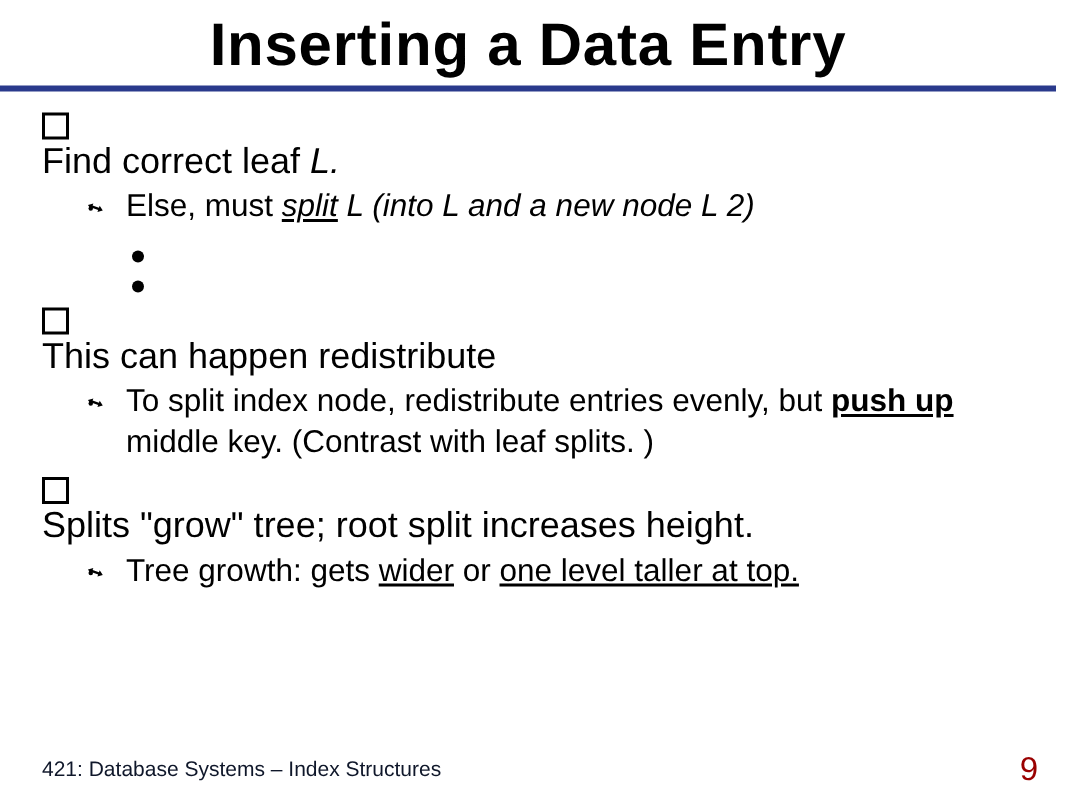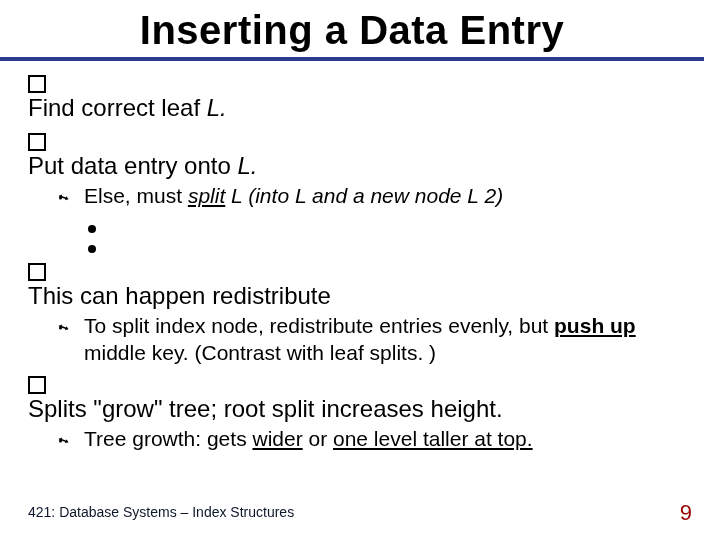--- a/index.html
+++ b/index.html
@@ -102,26 +102,20 @@
   <div class="title">Inserting a Data Entry</div>
   <div class="title-underline"></div>
 
   <div class="lvl1">
     <span class="bullet"></span>
     <span>
       <span>Find correct leaf </span><span class="i">L.</span>
     </span>
   </div>
 
-  <div class="lvl1">
-    <span class="bullet"></span>
-    <span>
-      <span>Put data entry onto </span><span class="i">L.</span>
-    </span>
-  </div>
 
 
   <div class="lvl2">
     <span class="bullet hand-bullet">
       <svg width="18" height="18" viewBox="0 0 24 24">
           <path fill="#000" d="M3 12l4-3v2h6v-2l4 3-4 3v-2H7v2z" transform="rotate(20 12 12)"></path>
           <circle cx="6" cy="12" r="2" fill="#000"></circle>
         </svg>
     </span>
     <span>

